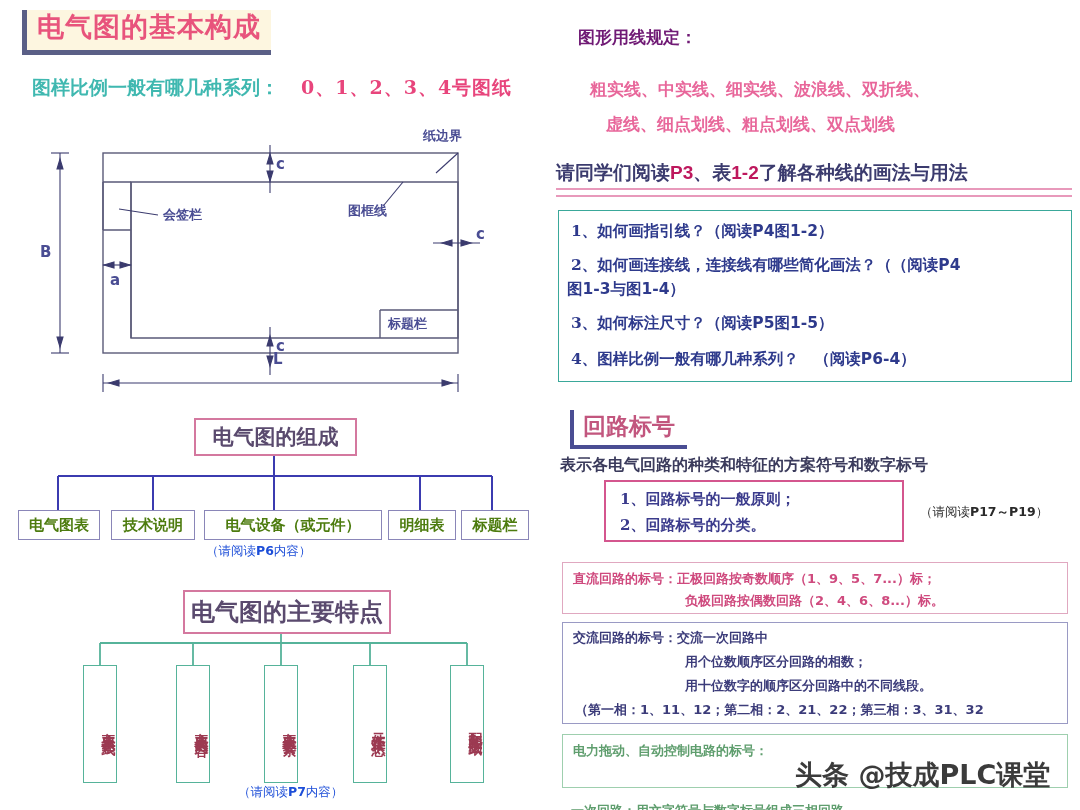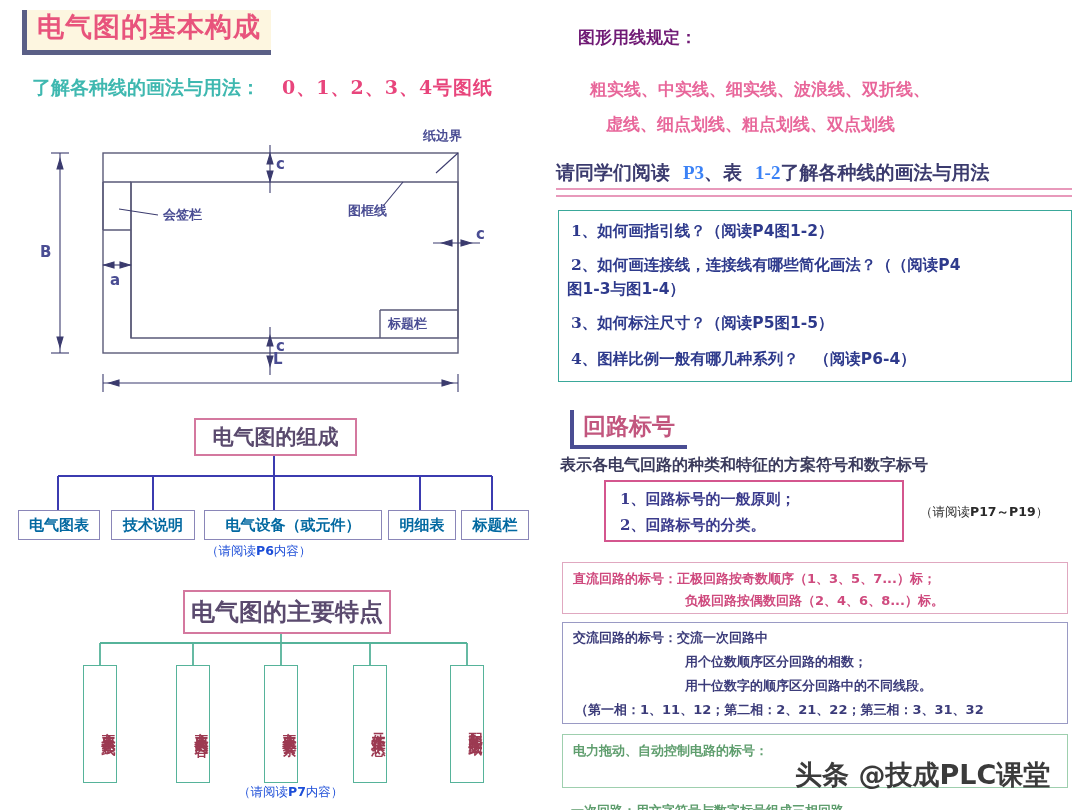--- a/index.html
+++ b/index.html
@@ -54,21 +54,21 @@
   .dlabel.lt{font-size:15px;font-family:"DejaVu Sans","Liberation Sans",sans-serif;}
 
   
   .node-box{
     position:absolute;box-sizing:border-box;
     display:flex;align-items:center;justify-content:center;
     font-family:"DejaVu Serif","Liberation Serif",serif;
     font-weight:bold;white-space:nowrap;background:#fff;
   }
   .node-pink{border:2px solid #d4789f;color:#5a4a6e;}
-  .leaf-blue{border:1.5px solid #8a86b8;color:#0369a1;font-size:15px;}
+  .leaf-blue{border:1.5px solid #8a86b8;color:#4d7c0f;font-size:15px;}
   .note{
     position:absolute;font-size:12.5px;color:#1d4ed8;white-space:nowrap;
     font-family:"DejaVu Serif","Liberation Serif",serif;
   }
   .note b{font-family:"DejaVu Sans","Liberation Sans",sans-serif;}
 
   
   .vleaf{
     position:absolute;box-sizing:border-box;
     border:1.5px solid #56b39a;background:#fff;color:#9c3a52;
@@ -88,21 +88,21 @@
   #lines-head{left:30px;top:26px;font-size:17px;color:#701a75;}
   .linespec{
     position:absolute;color:#e8669a;font-weight:bold;font-size:17px;
     font-family:"DejaVu Serif","Liberation Serif",serif;white-space:nowrap;
   }
   #read-p3{
     position:absolute;left:8px;top:160px;width:516px;
     font-size:19px;font-weight:bold;color:#3b3b6e;white-space:nowrap;
     font-family:"DejaVu Serif","Liberation Serif",serif;
   }
-  #read-p3 .hl{color:#3b82f6;font-family:Liberation Serif, serif;margin-left:13px;}
+  #read-p3 .hl{color:#be185d;font-family:Liberation Sans, sans-serif;}
   #p3-rule{position:absolute;left:8px;top:188px;width:516px;height:5px;
     border-top:2px solid #e899bb;border-bottom:2px solid #e899bb;}
 
   
   #qbox{
     position:absolute;left:10px;top:210px;width:514px;height:172px;
     border:1.5px solid #3aa89a;background:#fff;box-sizing:border-box;
   }
   .qline{
     position:absolute;color:#2e3a8c;font-weight:bold;font-size:15.5px;
@@ -162,21 +162,21 @@
 </head>
 <body>
 
 <div class="page">
 
   <div id="left-col">
 
     <div class="plaque" id="main-title">电气图的基本构成</div>
 
     <div id="paper-size-line">
-      <span class="lbl">了解各种线的画法与用法：</span><span class="val">0、1、2、3、4号图纸</span>
+      <span class="lbl">图样比例一般有哪几种系列：</span><span class="val">0、1、2、3、4号图纸</span>
     </div>
 
     <div id="drawing">
       <svg width="520" height="270" viewBox="0 0 520 270">
         <g stroke="#5a5a78" fill="none" stroke-width="1.4">
 
           <rect x="85" y="28" width="355" height="200"></rect>
 
           <path d="M113 57 H440 V213 H113 Z"></path>
 
@@ -327,21 +327,21 @@
       <div class="loop-sub-line" style="left:14px;top:8px;">1、回路标号的一般原则；</div>
       <div class="loop-sub-line" style="left:14px;top:34px;">2、回路标号的分类。</div>
     </div>
 
     <div id="loop-ref">
       <span>（请阅读</span><b>P17～P19</b><span>）</span>
     </div>
 
     <div class="ibox ibox-pink" style="left:14px;top:562px;width:506px;height:52px;">
       <div class="iline c-pink" style="left:10px;top:7px;">
-        <span>直流回路的标号：</span><span>正极回路按奇数顺序（</span><span class="num">1、3、5、7...</span><span>）标；</span>
+        <span>直流回路的标号：</span><span>正极回路按奇数顺序（</span><span class="num">1、9、5、7...</span><span>）标；</span>
       </div>
       <div class="iline c-pink" style="left:122px;top:29px;">
         <span>负极回路按偶数回路（</span><span class="num">2、4、6、8...</span><span>）标。</span>
       </div>
     </div>
 
     <div class="ibox ibox-blue" style="left:14px;top:622px;width:506px;height:102px;">
       <div class="iline c-blue" style="left:10px;top:6px;">交流回路的标号：交流一次回路中</div>
       <div class="iline c-blue" style="left:122px;top:30px;">用个位数顺序区分回路的相数；</div>
       <div class="iline c-blue" style="left:122px;top:54px;">用十位数字的顺序区分回路中的不同线段。</div>

